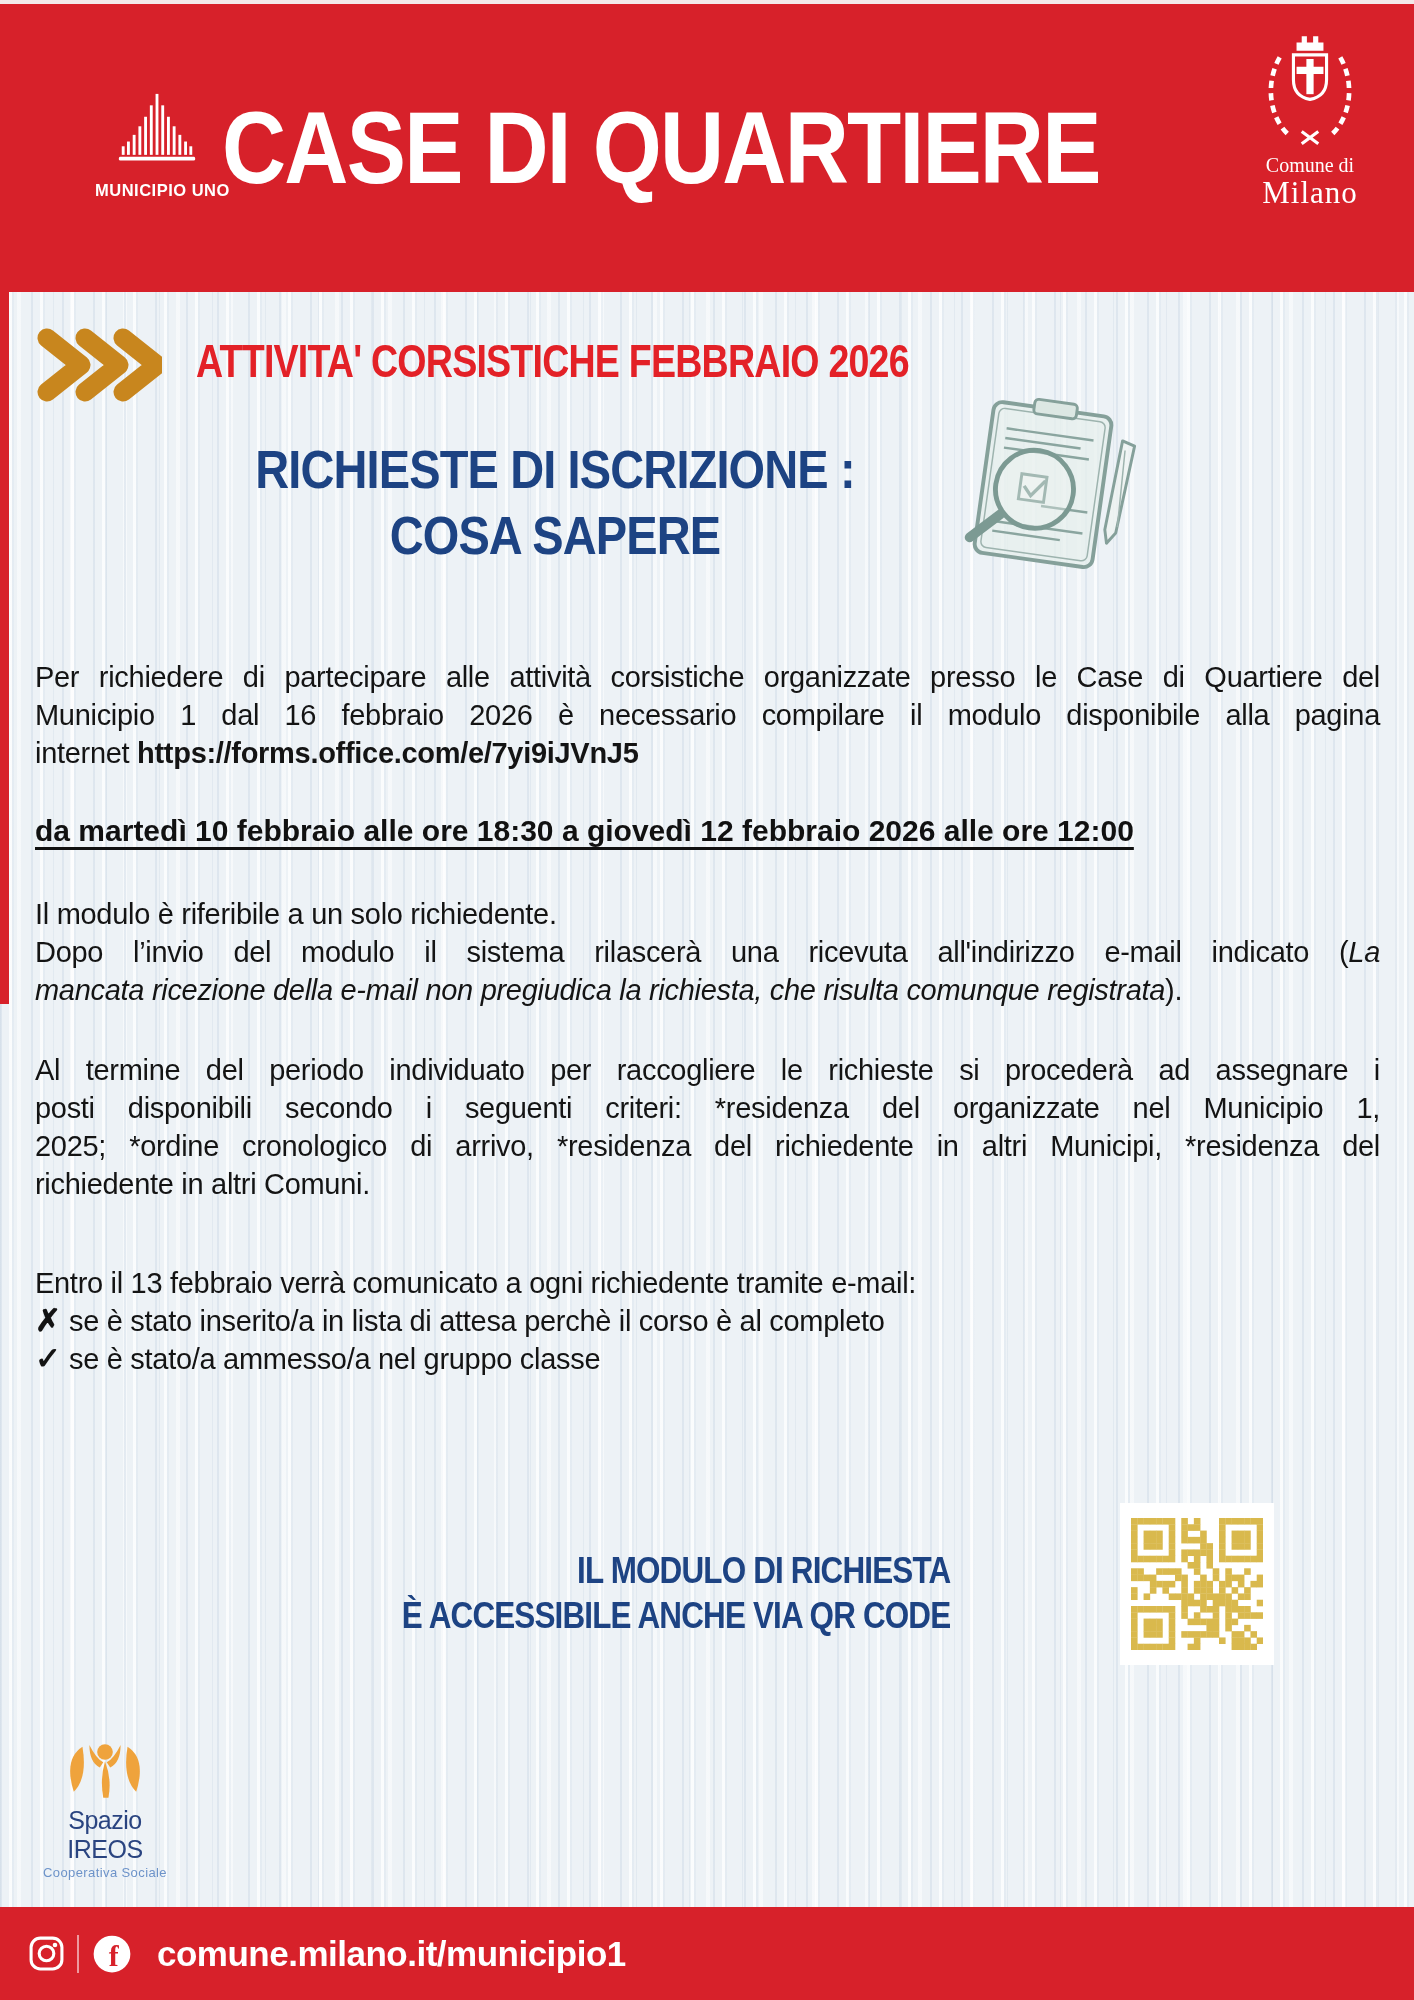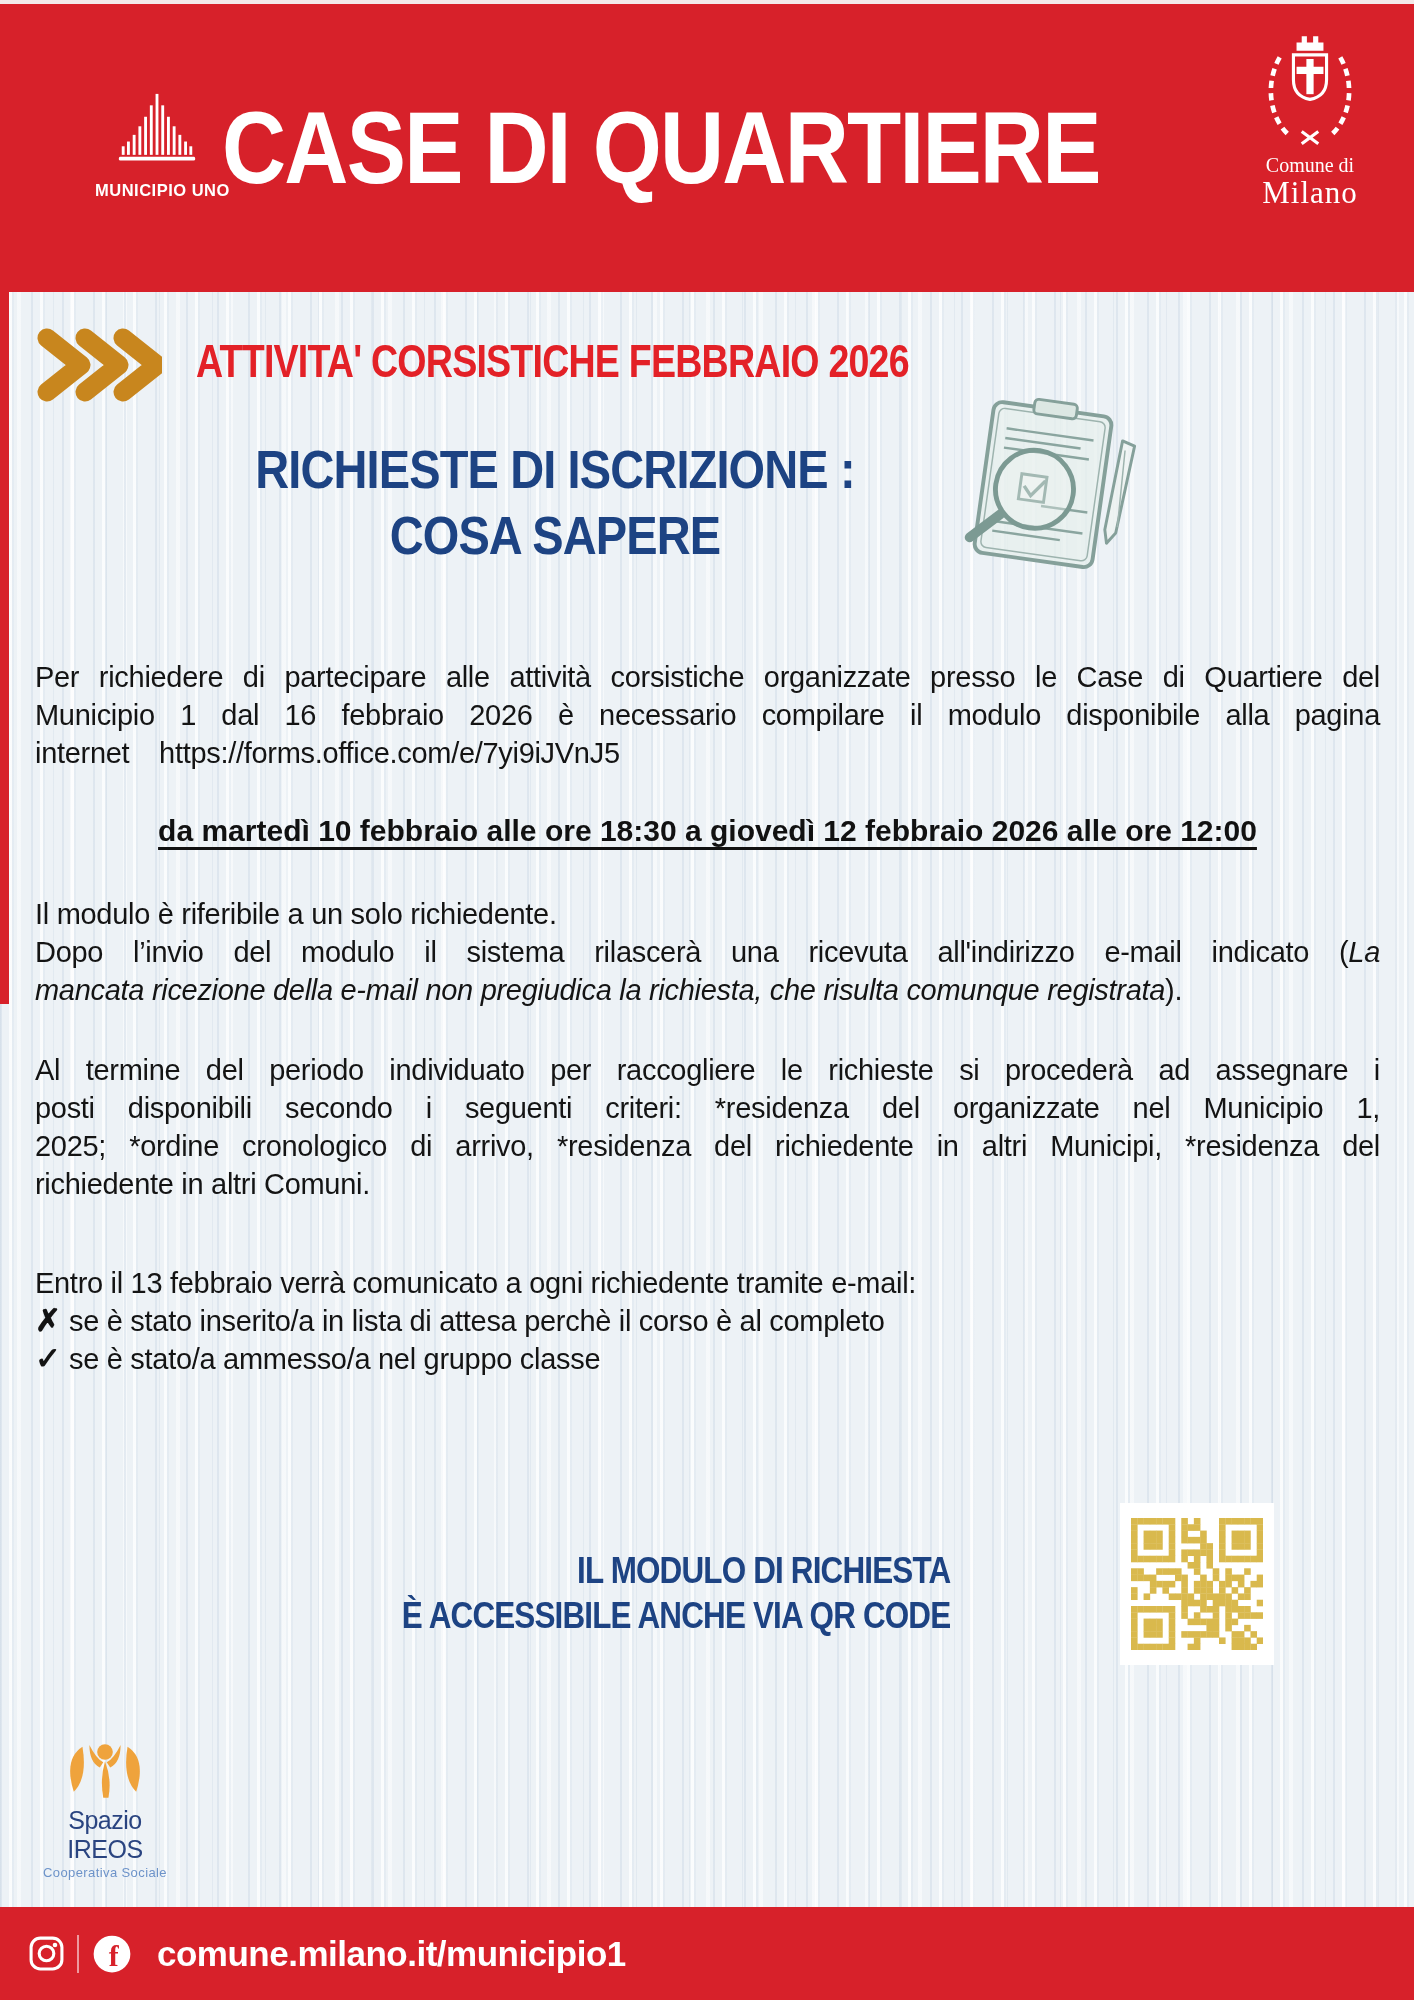--- a/index.html
+++ b/index.html
@@ -41,24 +41,24 @@
   .heading {
     position:absolute; left:140px; top:436px; width:830px; text-align:center;
     color:#1d4383; font-weight:bold; font-size:54px; line-height:66px;
     letter-spacing:-1px; transform:scaleX(.87);
   }
   .clipboard { position:absolute; left:942px; top:390px; }
 
   .para { position:absolute; left:35px; width:1345px; font-size:29px; line-height:38px;
     color:#141414; letter-spacing:-.3px; }
   .jline { text-align:justify; text-align-last:justify; }
-  .b { font-weight:normal;padding-left:22px; }
+  .b { font-weight:bold; }
   .it { font-style:italic; }
   .p1 { top:658px; } .p2 { top:895px; } .p3 { top:1051px; } .p4 { top:1264px; }
-  .deadline { position:absolute; left:35px; width:1345px; top:814px; text-align:center;
+  .deadline { position:absolute; left:35px; width:1345px; top:814px; 
     font-weight:bold; font-size:30px; color:#111;
     text-decoration:underline; text-decoration-thickness:3px; text-underline-offset:6px; }
   .mark { display:inline-block; width:34px; font-weight:bold; font-size:31px; }
 
   .qr-label { position:absolute; right:464px; top:1548px; text-align:right; color:#1d4383;
     font-weight:bold; font-size:37px; line-height:45px; letter-spacing:-1px;
     transform:scaleX(.85); transform-origin:right center; white-space:nowrap; }
   .qr-panel { position:absolute; left:1120px; top:1503px; width:154px; height:162px;
     background:#fff; display:flex; align-items:center; justify-content:center; }
 

